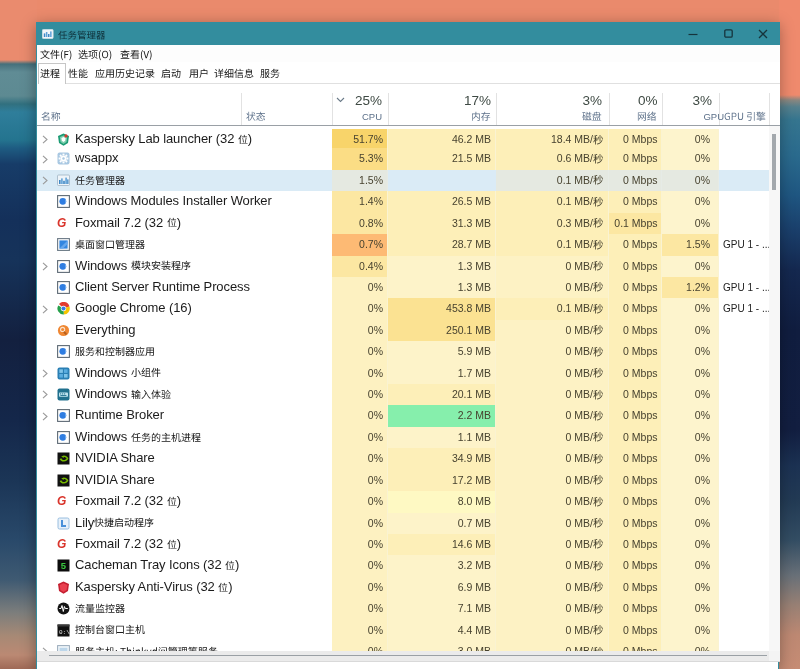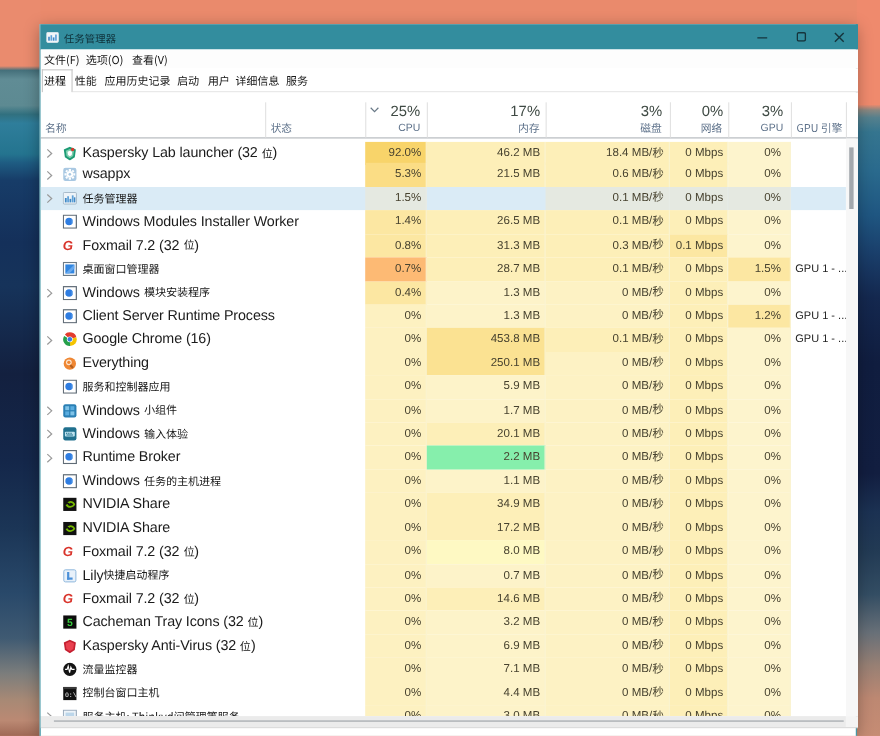--- a/index.html
+++ b/index.html
@@ -112,42 +112,42 @@
 <div style="position:absolute;left:434.4px;top:27.3px;line-height:0"><svg width="19.6" height="11.5" viewBox="0 -9.0 19.6 11.5">
           <path fill="#5c7089" d="M1 -6.6V0.8H1.7V-5.8H4.5C4.5 -4.5 4.1 -2.9 2 -1.8C2.1 -1.6 2.4 -1.4 2.5 -1.2C3.8 -2 4.5 -2.9 4.9 -3.8C5.8 -3 6.8 -2 7.3 -1.3L7.9 -1.8C7.3 -2.5 6.1 -3.7 5.1 -4.5C5.2 -5 5.3 -5.4 5.3 -5.8H8.1V-0.2C8.1 -0 8.1 0 7.9 0C7.7 0 7 0.1 6.3 0C6.4 0.2 6.5 0.6 6.6 0.8C7.5 0.8 8.1 0.8 8.4 0.7C8.7 0.5 8.8 0.3 8.8 -0.2V-6.6H5.3V-8.2H4.5V-6.6Z M15.8 -3.4V-2.6H13.1V-1.9H15.8V-0.1C15.8 0 15.8 0.1 15.6 0.1C15.4 0.1 14.8 0.1 14.2 0.1C14.3 0.3 14.4 0.6 14.4 0.8C15.3 0.8 15.8 0.8 16.1 0.7C16.5 0.5 16.6 0.3 16.6 -0.1V-1.9H19.2V-2.6H16.6V-3.2C17.3 -3.6 18 -4.2 18.6 -4.8L18.1 -5.2L17.9 -5.1H13.9V-4.5H17.3C16.8 -4.1 16.3 -3.7 15.8 -3.4ZM13.6 -8.2C13.5 -7.8 13.3 -7.4 13.2 -6.9H10.4V-6.2H12.8C12.2 -4.9 11.3 -3.6 10.1 -2.8C10.2 -2.6 10.4 -2.3 10.5 -2.1C10.9 -2.4 11.3 -2.8 11.6 -3.1V0.8H12.4V-4C12.9 -4.7 13.3 -5.5 13.7 -6.2H19V-6.9H14C14.1 -7.3 14.2 -7.7 14.3 -8Z"></path>
         </svg></div>
 <div style="position:absolute;left:545.4px;top:27.3px;line-height:0"><svg width="19.6" height="11.5" viewBox="0 -9.0 19.6 11.5">
           <path fill="#5c7089" d="M0.4 -7.7V-7.1H1.5C1.3 -5.4 0.9 -3.8 0.3 -2.8C0.4 -2.6 0.5 -2.3 0.6 -2.1C0.8 -2.4 0.9 -2.7 1.1 -3V0.3H1.7V-0.5H3.2V-4.7H1.7C1.9 -5.5 2 -6.3 2.1 -7.1H3.3V-7.7ZM1.7 -4.1H2.6V-1.1H1.7ZM7.7 -8.2C7.5 -7.7 7.2 -7 6.9 -6.5H5.3L5.8 -6.7C5.7 -7.1 5.3 -7.7 5 -8.2L4.4 -8C4.7 -7.5 5 -6.9 5.2 -6.5H3.5V-5.8H9.4V-6.5H7.6C7.9 -6.9 8.2 -7.5 8.4 -8ZM3.5 0.4C3.6 0.3 3.9 0.2 5.7 -0.1C5.7 0.2 5.7 0.4 5.8 0.6L6.3 0.5C6.2 -0.1 6 -1.1 5.7 -1.8L5.2 -1.7C5.3 -1.4 5.4 -1 5.5 -0.6L4.2 -0.4C5 -1.5 5.7 -2.9 6.3 -4.3L5.7 -4.6C5.6 -4.2 5.4 -3.8 5.2 -3.4L4.2 -3.3C4.6 -3.9 5 -4.7 5.2 -5.4L4.6 -5.7C4.4 -4.8 3.9 -3.9 3.8 -3.6C3.6 -3.4 3.5 -3.2 3.4 -3.2C3.4 -3 3.6 -2.7 3.6 -2.6C3.7 -2.6 3.9 -2.7 4.9 -2.8C4.5 -2 4.1 -1.3 3.9 -1C3.7 -0.6 3.4 -0.3 3.2 -0.3C3.3 -0.1 3.4 0.2 3.5 0.4ZM6.5 0.3C6.6 0.3 6.9 0.2 8.8 -0.1C8.9 0.2 8.9 0.4 8.9 0.6L9.5 0.5C9.4 -0.2 9.1 -1.1 8.8 -1.9L8.2 -1.7C8.4 -1.4 8.5 -1 8.6 -0.7L7.2 -0.5C7.9 -1.6 8.6 -3 9.2 -4.4L8.5 -4.6C8.4 -4.2 8.2 -3.8 8.1 -3.4L7 -3.3C7.4 -3.9 7.7 -4.7 8 -5.4L7.3 -5.7C7.1 -4.9 6.7 -3.9 6.6 -3.7C6.5 -3.4 6.3 -3.3 6.2 -3.2C6.3 -3 6.4 -2.7 6.4 -2.6C6.6 -2.6 6.8 -2.7 7.8 -2.8C7.4 -2 7.1 -1.3 6.9 -1.1C6.6 -0.6 6.4 -0.3 6.2 -0.3C6.3 -0.1 6.4 0.2 6.5 0.3L6.5 0.3Z M13.6 -4.2C14.2 -3.9 14.9 -3.4 15.2 -3.1L15.6 -3.6C15.2 -3.9 14.5 -4.3 14 -4.6ZM14.3 -8.3C14.3 -8.1 14.2 -7.8 14 -7.5H11.9V-5.8L11.9 -5.4H10.3V-4.7H11.8C11.6 -4.1 11.3 -3.5 10.5 -3.1C10.7 -3 11 -2.7 11.1 -2.5C12 -3.1 12.4 -3.9 12.5 -4.7H17.1V-3.6C17.1 -3.5 17 -3.4 16.9 -3.4C16.8 -3.4 16.3 -3.4 15.8 -3.4C15.9 -3.3 16 -3 16.1 -2.8C16.7 -2.8 17.2 -2.8 17.4 -2.9C17.7 -3 17.8 -3.2 17.8 -3.6V-4.7H19.2V-5.4H17.8V-7.5H14.8L15.1 -8.2ZM13.7 -6.3C14.2 -6.1 14.8 -5.7 15.1 -5.4H12.6L12.6 -5.8V-6.9H17.1V-5.4H15.2L15.5 -5.8C15.2 -6.1 14.6 -6.5 14.1 -6.8ZM11.3 -2.6V-0.1H10.2V0.5H19.2V-0.1H18.1V-2.6ZM12 -0.1V-2H13.3V-0.1ZM14 -0.1V-2H15.3V-0.1ZM16 -0.1V-2H17.3V-0.1Z"></path>
         </svg></div>
 <div style="position:absolute;left:600.4px;top:27.3px;line-height:0"><svg width="19.6" height="11.5" viewBox="0 -9.0 19.6 11.5">
           <path fill="#5c7089" d="M1.9 -5.3C2.3 -4.7 2.8 -4.1 3.3 -3.4C2.9 -2.4 2.4 -1.5 1.7 -0.9C1.8 -0.8 2.1 -0.6 2.3 -0.5C2.9 -1.1 3.3 -1.9 3.7 -2.8C4 -2.3 4.3 -1.9 4.5 -1.5L5 -2C4.7 -2.4 4.4 -3 4 -3.5C4.3 -4.3 4.5 -5.2 4.6 -6.2L3.9 -6.3C3.8 -5.5 3.7 -4.8 3.5 -4.2C3.1 -4.7 2.7 -5.2 2.4 -5.7ZM4.7 -5.2C5.2 -4.7 5.7 -4.1 6.1 -3.4C5.7 -2.4 5.2 -1.5 4.4 -0.8C4.6 -0.7 4.9 -0.5 5 -0.4C5.6 -1 6.1 -1.8 6.5 -2.7C6.9 -2.2 7.1 -1.7 7.3 -1.2L7.8 -1.7C7.6 -2.2 7.2 -2.8 6.8 -3.5C7.1 -4.3 7.3 -5.2 7.4 -6.2L6.7 -6.3C6.6 -5.5 6.5 -4.8 6.3 -4.2C6 -4.7 5.6 -5.2 5.2 -5.6ZM0.9 -7.6V0.8H1.6V-6.9H8.2V-0.2C8.2 -0 8.2 0 8 0C7.8 0 7.1 0.1 6.5 0C6.6 0.2 6.7 0.6 6.8 0.8C7.7 0.8 8.2 0.7 8.5 0.6C8.8 0.5 9 0.3 9 -0.2V-7.6Z M10.2 -0.5 10.4 0.2C11.3 -0 12.5 -0.4 13.6 -0.8L13.5 -1.4C12.3 -1 11 -0.7 10.2 -0.5ZM15.4 -8.4C15 -7.3 14.3 -6.3 13.6 -5.6L13.6 -5.7L13 -6.1C12.8 -5.8 12.6 -5.4 12.4 -5.1L11.2 -5C11.7 -5.8 12.3 -6.9 12.8 -7.9L12.1 -8.2C11.7 -7 10.9 -5.8 10.7 -5.4C10.5 -5.1 10.3 -4.9 10.1 -4.9C10.2 -4.7 10.3 -4.3 10.4 -4.1C10.5 -4.2 10.8 -4.3 12 -4.4C11.5 -3.8 11.1 -3.3 11 -3.1C10.7 -2.8 10.4 -2.5 10.2 -2.5C10.3 -2.3 10.4 -1.9 10.4 -1.8C10.7 -1.9 11 -2 13.4 -2.6C13.4 -2.8 13.4 -3.1 13.4 -3.3L11.6 -2.9C12.2 -3.6 12.9 -4.5 13.5 -5.5C13.6 -5.3 13.8 -5 13.9 -4.9C14.2 -5.2 14.5 -5.5 14.8 -5.9C15.1 -5.4 15.5 -5 15.9 -4.6C15.2 -4.1 14.3 -3.7 13.5 -3.5C13.6 -3.3 13.7 -3 13.8 -2.8C14.7 -3.1 15.6 -3.6 16.5 -4.2C17.2 -3.6 18 -3.2 19 -2.9C19 -3.1 19.1 -3.4 19.2 -3.5C18.4 -3.8 17.6 -4.1 17 -4.6C17.8 -5.2 18.4 -6.1 18.8 -7L18.4 -7.3L18.3 -7.3H15.7C15.8 -7.6 15.9 -7.9 16.1 -8.2ZM14.4 -2.9V0.7H15.1V0.2H17.8V0.7H18.5V-2.9ZM15.1 -0.5V-2.2H17.8V-0.5ZM17.9 -6.6C17.5 -6 17 -5.5 16.4 -5C15.9 -5.4 15.5 -5.9 15.2 -6.5L15.3 -6.6Z"></path>
         </svg></div>
 <div style="position:absolute;right:398px;top:28.3px;font-size:9.5px;line-height:1;color:#5c7089">CPU</div>
-<div style="position:absolute;right:68px;top:28.3px;font-size:9.5px;line-height:1;color:#5c7089">GPU</div>
+<div style="position:absolute;right:56px;top:28.3px;font-size:9.5px;line-height:1;color:#5c7089">GPU</div>
 <div style="position:absolute;left:687px;top:27.3px;line-height:0"><svg width="41.8" height="11.5" viewBox="0 -9.0 41.8 11.5">
           <path fill="#5c7089" d="M3.8 0.1C4.8 0.1 5.6 -0.2 6 -0.7V-3.7H3.7V-3H5.2V-1.1C4.9 -0.8 4.4 -0.7 3.9 -0.7C2.4 -0.7 1.5 -1.8 1.5 -3.6C1.5 -5.4 2.4 -6.5 3.9 -6.5C4.6 -6.5 5.1 -6.2 5.4 -5.8L5.9 -6.4C5.5 -6.9 4.9 -7.3 3.9 -7.3C2 -7.3 0.6 -5.9 0.6 -3.6C0.6 -1.3 1.9 0.1 3.8 0.1Z M7.7 0H8.6V-2.9H9.8C11.4 -2.9 12.5 -3.6 12.5 -5.1C12.5 -6.6 11.4 -7.2 9.8 -7.2H7.7ZM8.6 -3.6V-6.4H9.7C10.9 -6.4 11.6 -6.1 11.6 -5.1C11.6 -4 11 -3.6 9.7 -3.6Z M16.5 0.1C18 0.1 19.1 -0.7 19.1 -3V-7.2H18.2V-2.9C18.2 -1.2 17.4 -0.7 16.5 -0.7C15.6 -0.7 14.8 -1.2 14.8 -2.9V-7.2H13.9V-3C13.9 -0.7 15 0.1 16.5 0.1Z M29.9 -8.1V0.8H30.6V-8.1ZM23.6 -5.6C23.5 -4.6 23.3 -3.4 23.1 -2.7H26.8C26.7 -1 26.5 -0.3 26.3 -0.1C26.2 -0 26 0 25.8 0C25.6 0 24.9 -0 24.3 -0.1C24.4 0.1 24.5 0.5 24.6 0.7C25.2 0.7 25.8 0.7 26.1 0.7C26.5 0.7 26.7 0.6 26.9 0.4C27.2 0.1 27.4 -0.8 27.6 -3C27.6 -3.1 27.6 -3.4 27.6 -3.4H24C24.1 -3.8 24.2 -4.4 24.3 -4.9H27.5V-7.8H23.3V-7.1H26.8V-5.6Z M33.4 -6.9C33.2 -6.4 32.9 -5.9 32.4 -5.5C32.6 -5.4 32.8 -5.2 32.9 -5.1C33 -5.2 33.1 -5.3 33.2 -5.5V-4H33.7V-4.3H35.4V-5.7H33.4C33.5 -5.8 33.6 -5.9 33.6 -6.1H36.1C36.1 -4.9 36 -4.4 35.9 -4.3C35.8 -4.2 35.8 -4.2 35.6 -4.2C35.5 -4.2 35.2 -4.2 34.9 -4.2C35 -4.1 35 -3.9 35.1 -3.7C35.4 -3.7 35.7 -3.7 35.9 -3.7C36.1 -3.7 36.3 -3.8 36.4 -3.9C36.6 -4.2 36.7 -4.7 36.8 -6.3C36.8 -6.4 36.8 -6.5 36.8 -6.5H33.9L34 -6.8L33.9 -6.8H34.3V-7.2H35.3V-6.8H36V-7.2H37.1V-7.7H36V-8.2H35.3V-7.7H34.3V-8.2H33.6V-7.7H32.5V-7.2H33.6V-6.9ZM38.1 -8.3C37.9 -7.3 37.4 -6.5 36.8 -5.9C36.9 -5.8 37.2 -5.6 37.3 -5.5C37.5 -5.7 37.7 -5.9 37.8 -6.2C38.1 -5.8 38.3 -5.4 38.6 -5.1C38.1 -4.8 37.4 -4.6 36.7 -4.4C36.8 -4.2 37 -4 37.1 -3.8C37.8 -4 38.5 -4.3 39.1 -4.7C39.6 -4.2 40.2 -3.9 41 -3.7C41.1 -3.9 41.3 -4.1 41.4 -4.3C40.7 -4.4 40.1 -4.7 39.6 -5.1C40.1 -5.5 40.5 -6 40.7 -6.7H41.3V-7.3H38.5C38.6 -7.5 38.7 -7.8 38.8 -8.1ZM40 -6.7C39.8 -6.2 39.5 -5.8 39.1 -5.5C38.7 -5.8 38.4 -6.3 38.2 -6.7ZM33.7 -5.3H34.9V-4.7H33.7ZM39.6 -3.7C38.2 -3.5 35.6 -3.4 33.5 -3.4C33.5 -3.2 33.6 -3 33.6 -2.9C34.5 -2.9 35.6 -2.9 36.6 -2.9V-2.3H33.2V-1.8H36.6V-1.2H32.6V-0.6H36.6V0C36.6 0.1 36.5 0.2 36.4 0.2C36.2 0.2 35.7 0.2 35.2 0.2C35.3 0.4 35.4 0.6 35.4 0.8C36.2 0.8 36.6 0.8 36.9 0.7C37.2 0.6 37.3 0.4 37.3 0V-0.6H41.3V-1.2H37.3V-1.8H40.7V-2.3H37.3V-2.9C38.3 -3 39.3 -3.1 40 -3.2Z"></path>
         </svg></div>
 </div>
 <div id="rows">
 <div class="row" style="top:3px;">
 <div class="chevw">
           <svg class="chev" width="8" height="9" viewBox="0 0 8 9">
             <path d="M2 0.8 L6 4.5 L2 8.2" fill="none" stroke="#9a9a9a" stroke-width="1.1"></path>
           </svg>
         </div>
 <svg class="ic" width="13" height="13" viewBox="0 0 13 13">
           <path d="M6.5 0.5 L12 3 L11 10 L6.5 12.8 L2 10 L1 3 Z" fill="#1c9b74"></path>
           <path d="M6.5 2.4 L10.2 4.1 L9.5 8.9 L6.5 10.9 L3.5 8.9 L2.8 4.1 Z" fill="#7ccfae"></path>
           <path d="M6.5 4 L8.6 5 L8.2 7.8 L6.5 9 L4.8 7.8 L4.4 5 Z" fill="#fff"></path>
           <circle cx="9" cy="2.9" r="1.6" fill="#d33a2e"></circle>
         </svg>
 <div class="name"><span class="nm">Kaspersky Lab launcher </span><span class="nm">(32 </span><svg style="vertical-align:-2.6px" width="10.0" height="11.799999999999999" viewBox="0 -9.2 10.0 11.799999999999999">
             <path fill="#1b1b1b" d="M3.7 -6.6V-5.9H9.1V-6.6ZM4.4 -5.1C4.7 -3.7 5 -1.9 5 -0.8L5.8 -1C5.7 -2 5.4 -3.8 5 -5.2ZM5.7 -8.3C5.9 -7.8 6.1 -7.1 6.2 -6.7L6.9 -6.9C6.8 -7.3 6.6 -8 6.4 -8.5ZM3.3 -0.3V0.4H9.6V-0.3H7.5C7.9 -1.7 8.3 -3.6 8.5 -5.2L7.7 -5.3C7.6 -3.8 7.2 -1.7 6.8 -0.3ZM2.9 -8.4C2.3 -6.8 1.4 -5.3 0.4 -4.4C0.5 -4.2 0.7 -3.8 0.8 -3.6C1.2 -4 1.5 -4.4 1.8 -4.8V0.8H2.6V-6C2.9 -6.7 3.3 -7.4 3.6 -8.2Z"></path>
           </svg><span class="nm">)</span></div>
-<div class="c cpu" style="background:#f8d46a">92.0%</div>
+<div class="c cpu" style="background:#f8d46a">51.7%</div>
 <div class="c mem" style="background:#fdefb8">46.2 MB</div>
 <div class="c dsk" style="background:#fdefb8">18.4 MB/<svg class="mi" width="10.5" height="12.399999999999999" viewBox="0 -9.7 10.5 12.399999999999999">
             <path fill="#47422f" d="M5.2 -7C5 -5.9 4.7 -4.7 4.4 -3.9C4.5 -3.8 4.9 -3.6 5 -3.5C5.4 -4.4 5.7 -5.7 5.9 -6.9ZM8.1 -7C8.6 -6 9.1 -4.9 9.3 -4.1L10 -4.3C9.8 -5.1 9.3 -6.3 8.8 -7.2ZM8.8 -3.7C8 -1.6 6.4 -0.4 3.8 0.1C3.9 0.3 4.1 0.6 4.2 0.8C7 0.1 8.7 -1.2 9.5 -3.5ZM6.6 -8.8V-2.3H7.4V-8.8ZM3.9 -8.7C3.1 -8.3 1.7 -8 0.6 -7.8C0.6 -7.7 0.7 -7.4 0.8 -7.2C1.2 -7.3 1.7 -7.4 2.2 -7.4V-5.9H0.5V-5.1H2.1C1.7 -3.9 1 -2.6 0.3 -1.8C0.4 -1.6 0.6 -1.3 0.7 -1.1C1.2 -1.7 1.8 -2.8 2.2 -3.8V0.8H3V-4C3.3 -3.5 3.7 -2.9 3.9 -2.5L4.4 -3.2C4.2 -3.4 3.3 -4.6 3 -4.9V-5.1H4.5V-5.9H3V-7.6C3.5 -7.7 4 -7.9 4.4 -8Z"></path>
           </svg></div>
 <div class="c net" style="background:#fdefb8">0 Mbps</div>
 <div class="c gpu" style="background:#fdf4cd">0%</div>
 </div>
 <div class="row" style="top:22.42px;">
 <div class="chevw">
           <svg class="chev" width="8" height="9" viewBox="0 0 8 9">

